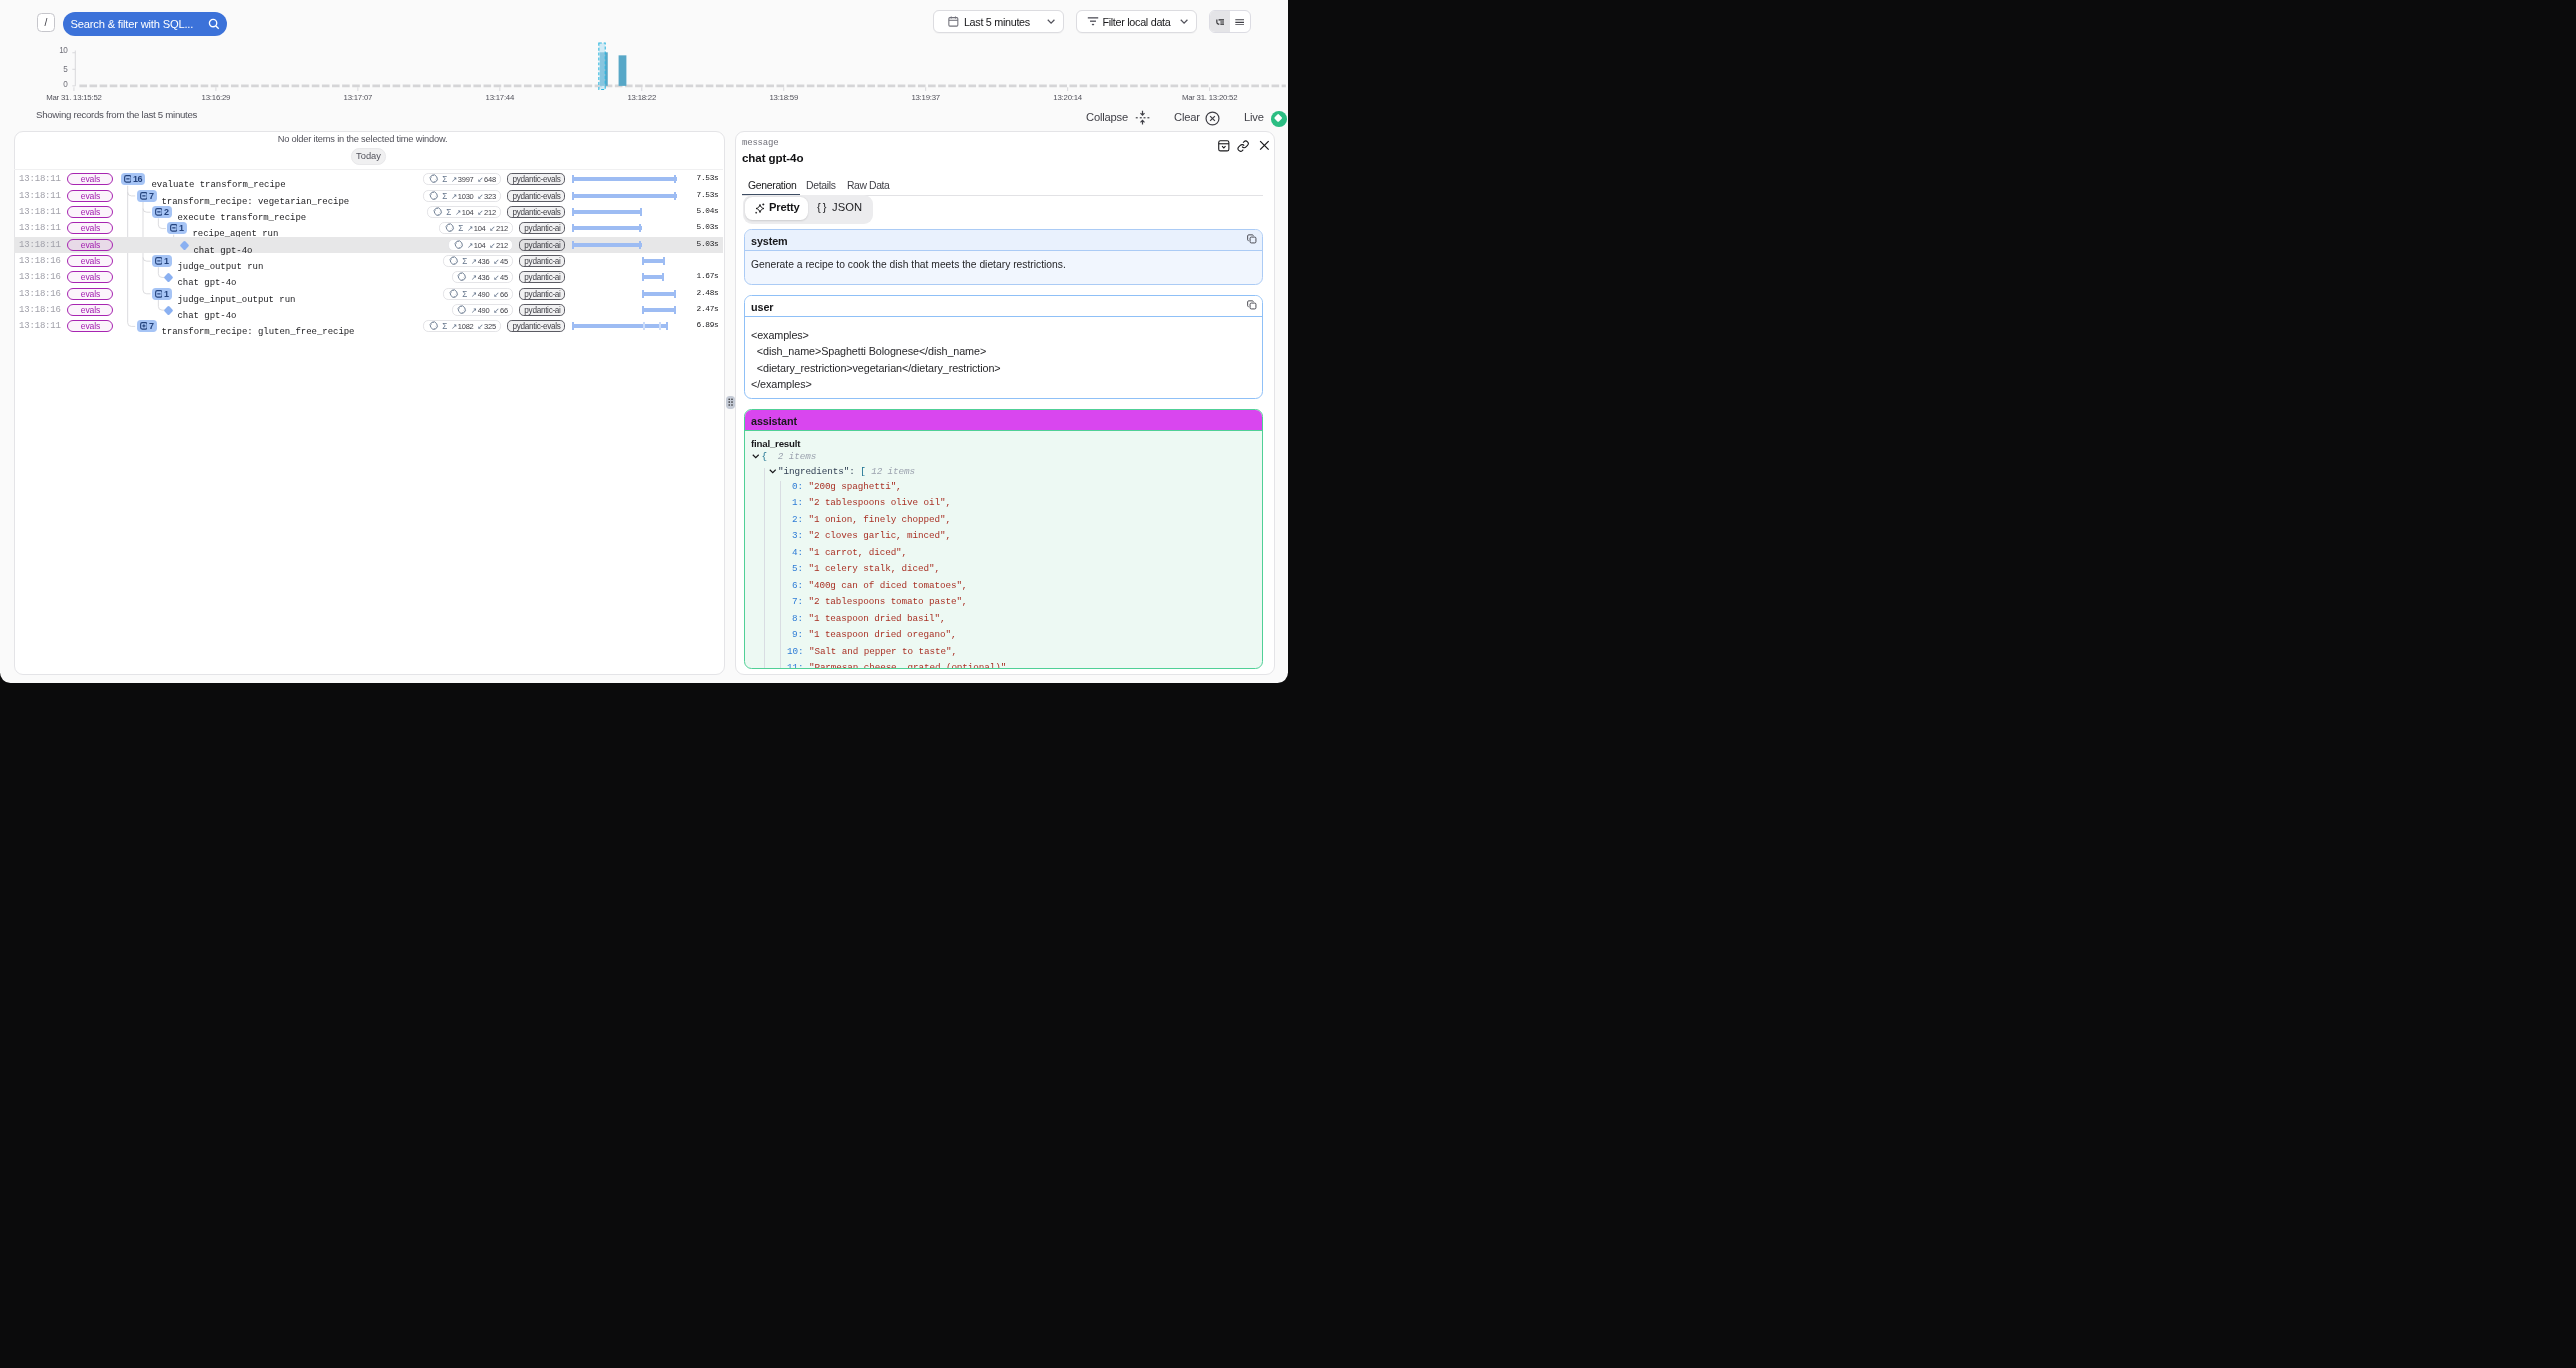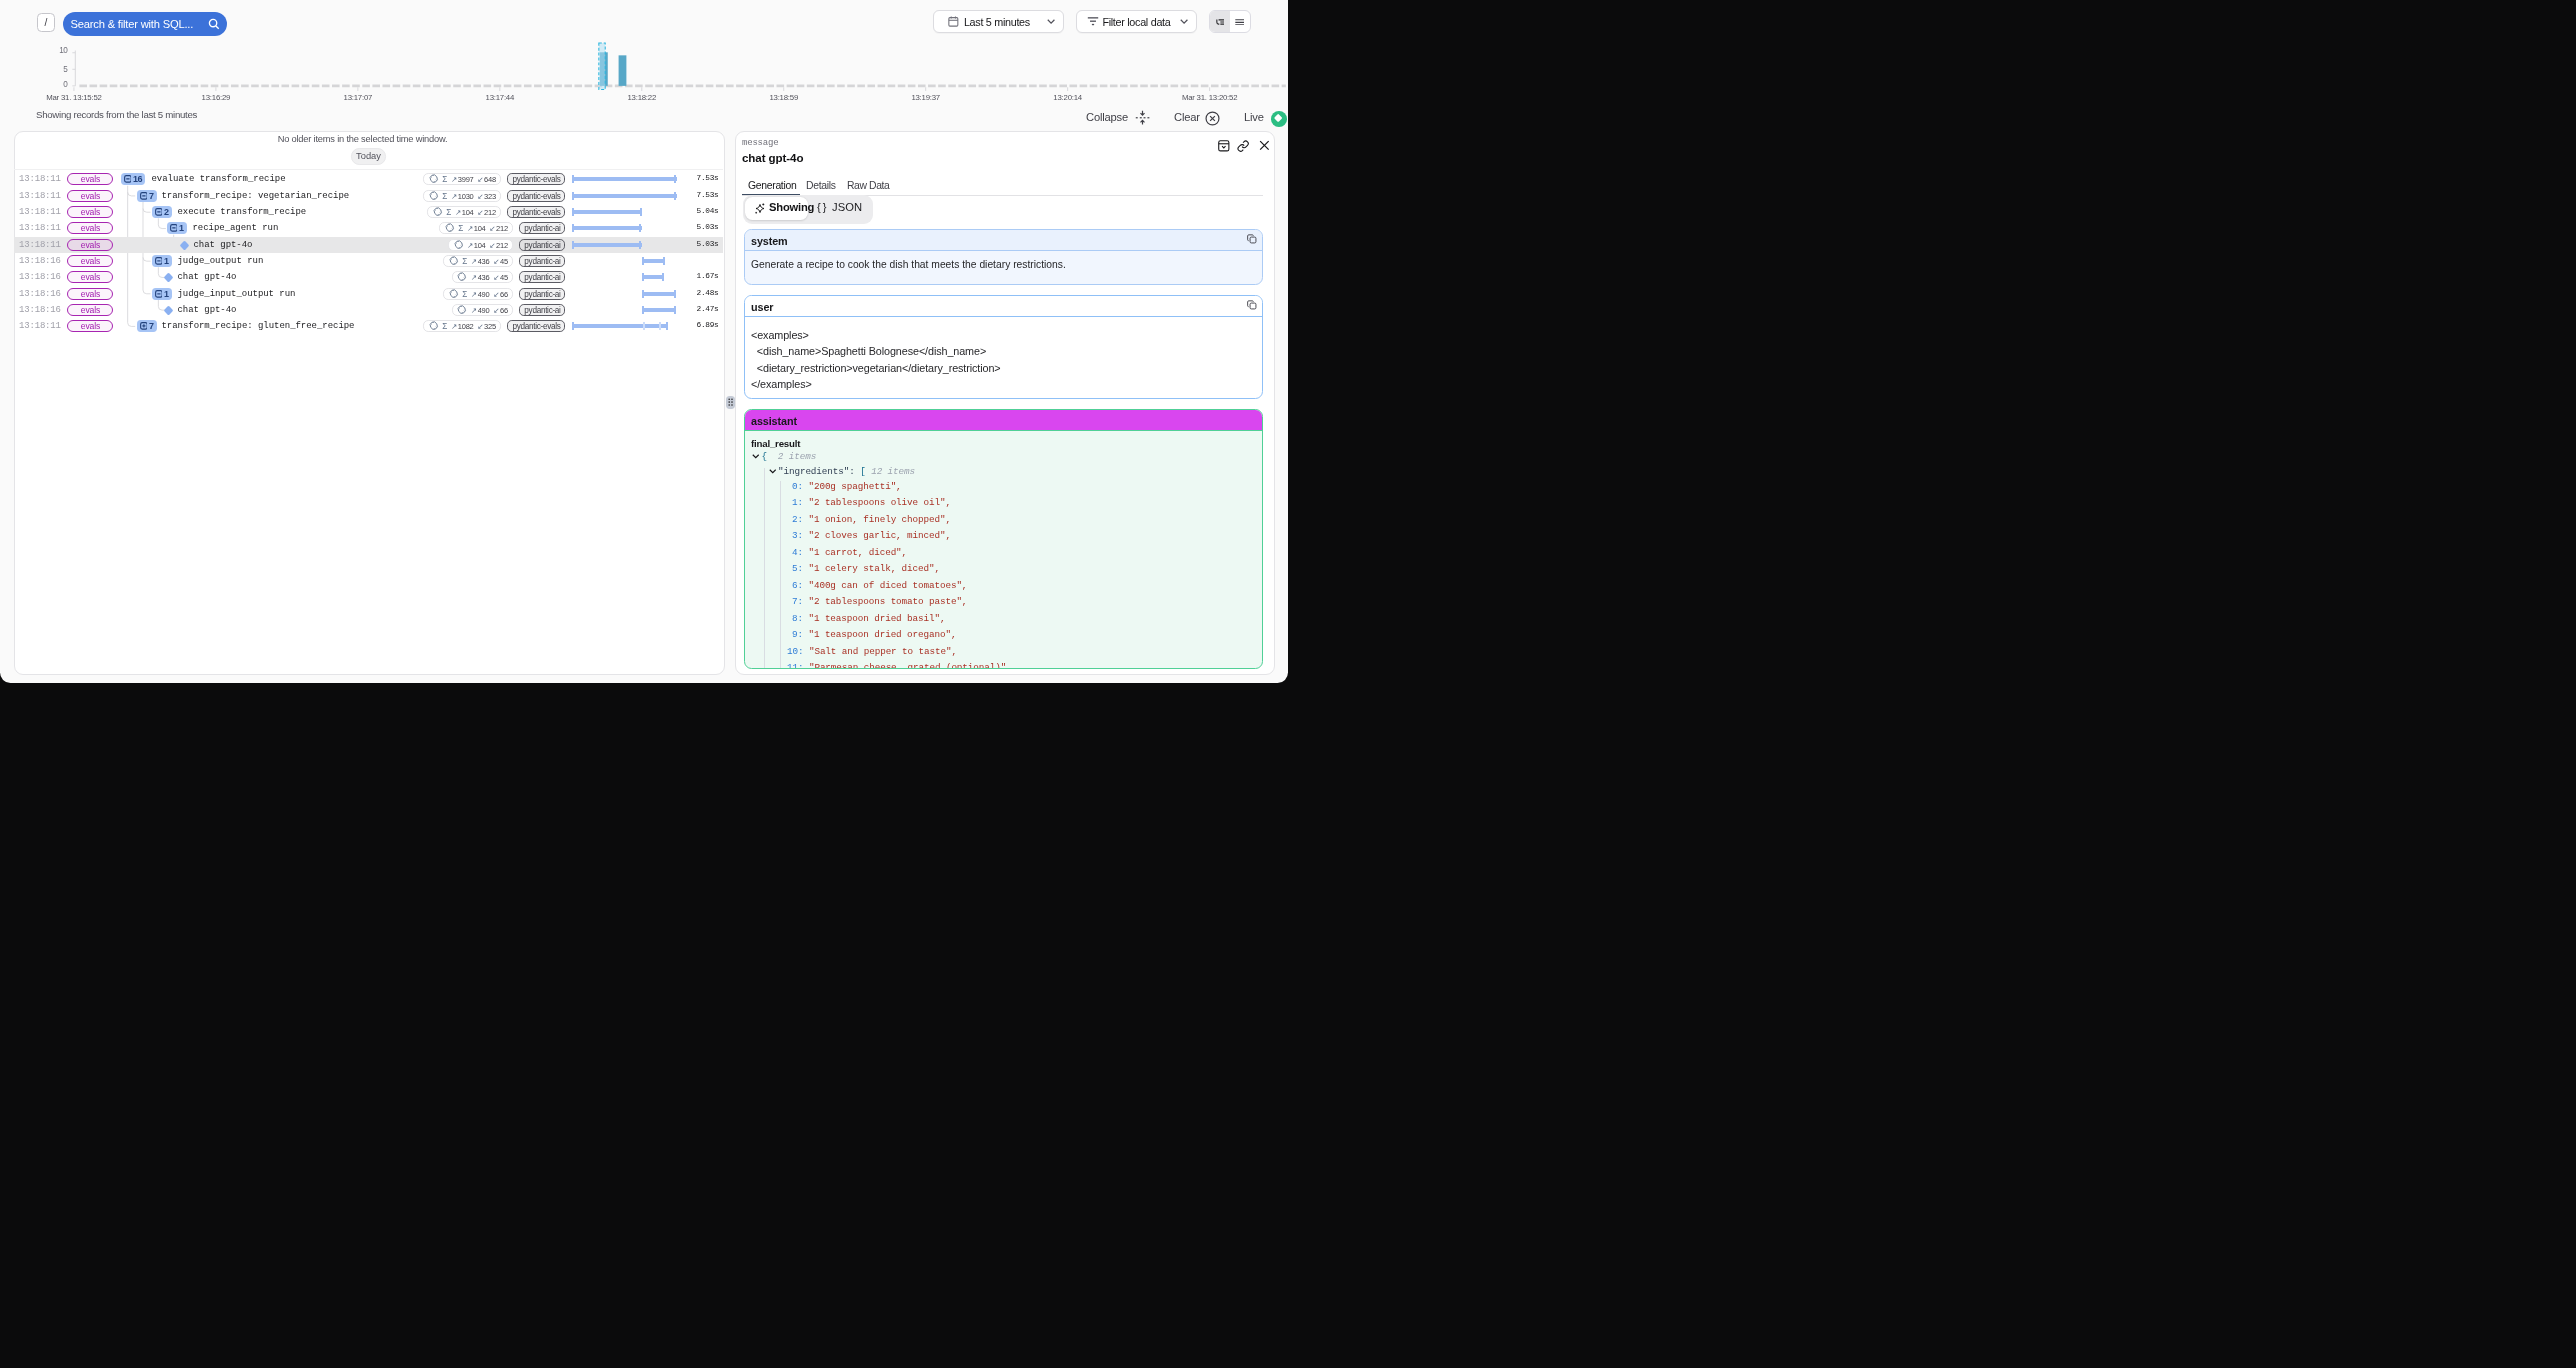--- a/index.html
+++ b/index.html
@@ -21,21 +21,21 @@
 .noolder{left:0;width:725px;top:134px;text-align:center;font-size:9.3px;color:#52525B;letter-spacing:-0.2px}
 .today{left:351px;top:148px;width:35px;height:17px;background:#F0F0F1;border:0.7px solid #E8E8EA;border-radius:8.2px;text-align:center;font-size:9.3px;color:#52525B;line-height:15.7px}
 .row{position:absolute;left:0.7px;width:709px;height:16.3px}
 .selrow{background:#E7E7E8}
 .ts{position:absolute;left:4.6px;top:2.6px;font-size:9px;color:#A1A1AA;letter-spacing:-0.2px}
 .evals{position:absolute;left:53px;top:1.8px;width:46px;height:12.7px;border:0.9px solid #A724B1;border-radius:6px;background:#FBF4FB;color:#A21CAF;font-size:8.6px;text-align:center;line-height:11.2px;letter-spacing:-0.1px}
 .selrow .evals{background:#E8DAE8}
 .cbadge{position:absolute;top:2.2px;height:12px;background:#A6C4F5;border-radius:3.7px;color:#23427C;font-size:9px;font-weight:bold;display:flex;align-items:center;padding:0 3px 0 2.2px;letter-spacing:-0.4px}
 .cbadge svg{margin-right:1.5px}
 .diamond{position:absolute;top:5.2px;width:7px;height:7px;background:#8AB0F1;transform:rotate(45deg);border-radius:1.5px}
-.name{position:absolute;top:3px;font-size:9px;color:#232326;letter-spacing:-0.04px;white-space:pre}
+.name{position:absolute;top:9px;font-size:9px;color:#232326;letter-spacing:-0.04px;white-space:pre}
 .tok{position:absolute;top:1.8px;height:12.7px;border:0.7px solid #E4E4E7;background:#fff;border-radius:5.2px;display:flex;align-items:center;font-size:7.5px;color:#3F3F46;padding:0 4.5px 0 4.5px;letter-spacing:-0.2px}
 .tok .arr{color:#64748B;font-size:7.5px;margin:0 0.7px 0 3.7px}
 .tag{position:absolute;top:1.8px;height:12.7px;background:#F1F1F2;border:0.7px solid #5B5B63;border-radius:4.8px;font-size:8.2px;color:#3F3F46;line-height:11.2px;text-align:center;letter-spacing:-0.3px}
 .selrow .tag{background:#E0E0E2}
 .bar{position:absolute;top:6.3px;height:3.7px;background:#9DBCF3}
 .cap{position:absolute;top:4px;width:1.9px;height:8.2px;background:#9DBCF3}
 .dur{position:absolute;top:3.1px;font-size:7.8px;color:#18181B;letter-spacing:-0.3px;text-align:right;width:45px}
 .msg-k{left:742px;top:138px;font-size:9px;color:#71717A;letter-spacing:-0.2px}
 .msg-t{left:742px;top:151px;font-size:11.6px;color:#111113;font-weight:600;letter-spacing:-0.1px}
 .tab{position:absolute;top:180px;font-size:10.4px;color:#3F3F46;letter-spacing:-0.3px}
@@ -442,21 +442,21 @@
     <span class="abs tab" style="left:847px;letter-spacing:-0.4px">Raw Data</span>
     <div class="abs" style="left:742px;top:195px;width:521px;height:0.7px;background:#E2E2E5"></div>
     <div class="abs" style="left:742px;top:194px;width:58px;height:1.3px;background:#3D4D63"></div>
     <div class="abs pillgrp"></div>
     <div class="abs pillw"></div>
     <svg class="abs" style="left:754px;top:202px" width="12" height="13" viewBox="0 0 24 25" fill="none" stroke="#141416" stroke-width="2" stroke-linejoin="round">
       <path d="M12 4.5c.9 4.6 3.4 7.1 8 8-4.6.9-7.1 3.4-8 8-.9-4.6-3.4-7.1-8-8 4.6-.9 7.1-3.4 8-8z"></path>
       <path d="M18.6 2.4v4M16.6 4.4h4" stroke-width="1.7"></path>
       <path d="M4.4 19.2v3.4M2.7 20.9h3.4" stroke-width="1.5"></path>
     </svg>
-    <span class="abs" style="left:769px;top:201px;font-size:11.2px;font-weight:bold;color:#141416;letter-spacing:-0.2px">Showing</span>
+    <span class="abs" style="left:769px;top:201px;font-size:11.2px;font-weight:bold;color:#141416;letter-spacing:-0.2px">Pretty</span>
     <span class="abs" style="left:817px;top:201px;font-size:11.2px;font-weight:500;color:#1C1C1F;letter-spacing:-0.1px">{ }</span>
     <span class="abs" style="left:832px;top:201px;font-size:11.2px;font-weight:500;color:#1C1C1F;letter-spacing:0.1px">JSON</span>
     <div class="blk" style="top:229px;height:56px;border:0.7px solid #ABCBF5;background:#F1F6FE">
       <div class="hd" style="background:#E9F1FD;border-bottom:0.7px solid #ABCBF5">system<svg class="abs" style="left:502px;top:4.3px" width="10" height="10" viewBox="0 0 14 14" fill="none" stroke="#3F3F46" stroke-width="1.3">
           <rect x="4.3" y="4.3" width="8.2" height="8.2" rx="1.8"></rect>
           <path d="M2.2 9.4c-.8 0-1.3-.6-1.3-1.3V2.7c0-.9.6-1.5 1.5-1.5h5.2c.7 0 1.3.5 1.3 1.3"></path>
         </svg></div>
       <div style="padding:8.6px 0 0 6px;font-size:10.3px;color:#27272A;letter-spacing:0px">Generate a recipe to cook the dish that meets the dietary restrictions.</div>
     </div>
     <div class="blk" style="top:295px;height:104px;border:0.7px solid #8FC0F7;background:#fff">

